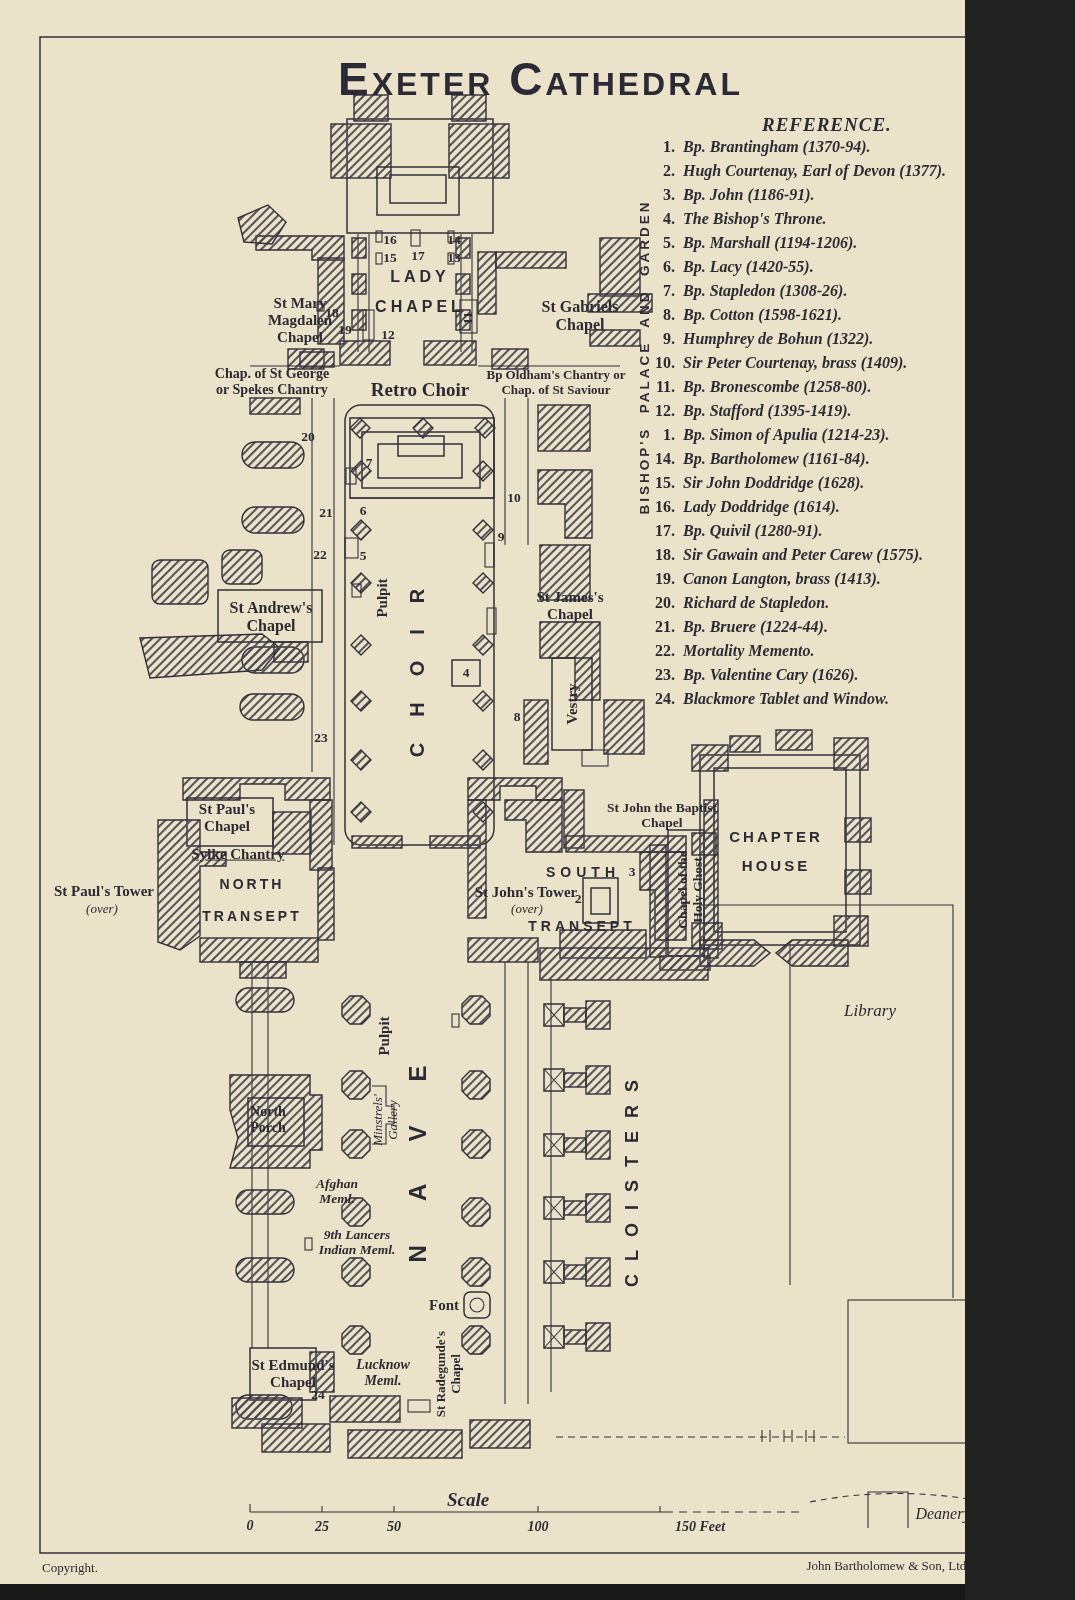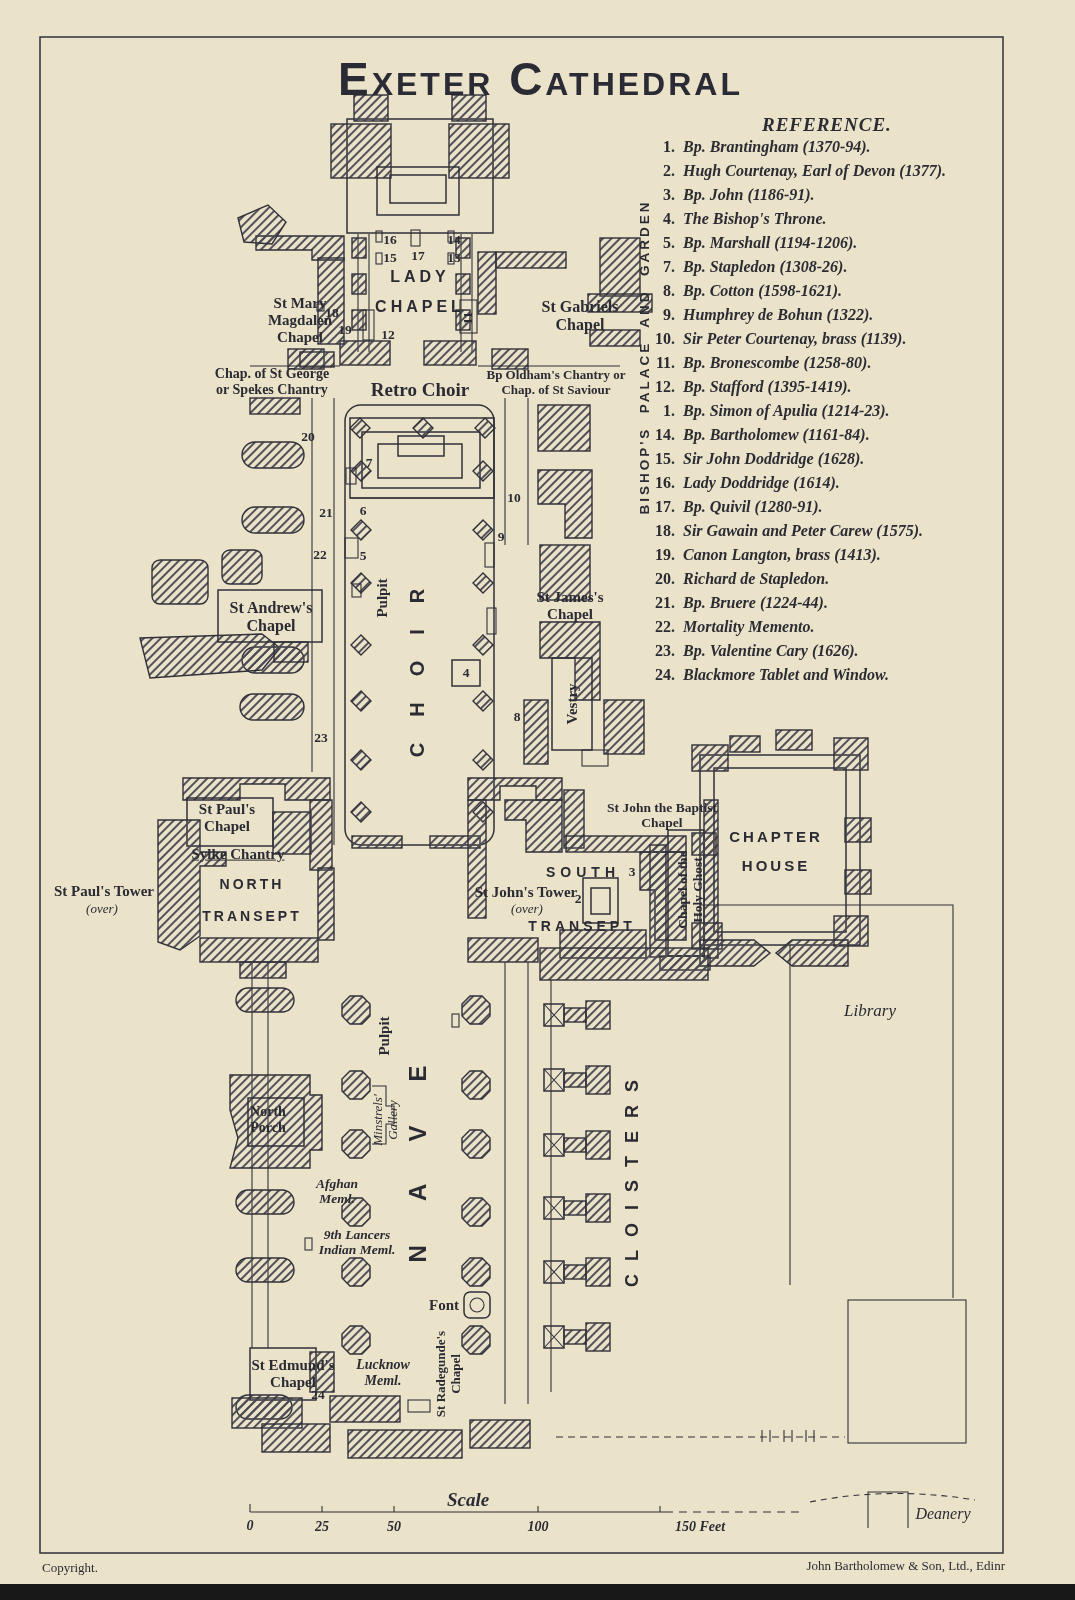--- a/index.html
+++ b/index.html
@@ -1,16 +1,16 @@
 <!DOCTYPE html>
 <html><head>
 <meta charset="utf-8">
 <style>
   html,body{margin:0;padding:0;background:#222;}
-  .page{position:relative;width:1075px;height:1600px;background:#eae2c9;overflow:hidden;
+  .page{position:relative;width:965px;height:1600px;background:#eae2c9;overflow:hidden;
         font-family:"Liberation Serif","DejaVu Serif",serif;color:#2b2b33;}
   .plan-svg{position:absolute;left:0;top:0;width:1075px;height:1600px;}
   .title{position:absolute;left:338px;top:52px;font-family:"Liberation Sans","DejaVu Sans",sans-serif;
          font-weight:bold;font-variant:small-caps;font-size:46px;letter-spacing:3px;color:#2b2b36;white-space:nowrap;}
   .ref-head{position:absolute;left:762px;top:102px;font-size:19px;font-weight:bold;font-style:italic;letter-spacing:1px;margin-top:12px;}
   .ref{position:absolute;left:645px;top:138px;}
   .ref-row{height:24px;white-space:nowrap;}
   .ref-num{display:inline-block;width:30px;text-align:right;font-weight:bold;font-size:16px;margin-right:8px;}
   .ref-text{font-style:italic;font-weight:bold;font-size:16px;}
   .lbl{position:absolute;transform:translate(-50%,-50%);text-align:center;white-space:pre-line;line-height:1.12;}
@@ -264,24 +264,25 @@
 
   <div class="title">Exeter Cathedral</div>
   <div class="ref-head">REFERENCE.</div>
 
   <div class="ref">
     <div class="ref-row"><span class="ref-num">1.</span><span class="ref-text">Bp. Brantingham (1370-94).</span></div>
     <div class="ref-row"><span class="ref-num">2.</span><span class="ref-text">Hugh Courtenay, Earl of Devon (1377).</span></div>
     <div class="ref-row"><span class="ref-num">3.</span><span class="ref-text">Bp. John (1186-91).</span></div>
     <div class="ref-row"><span class="ref-num">4.</span><span class="ref-text">The Bishop's Throne.</span></div>
     <div class="ref-row"><span class="ref-num">5.</span><span class="ref-text">Bp. Marshall (1194-1206).</span></div>
+    <div class="ref-row"><span class="ref-num">6.</span><span class="ref-text">Bp. Lacy (1420-55).</span></div>
     <div class="ref-row"><span class="ref-num">7.</span><span class="ref-text">Bp. Stapledon (1308-26).</span></div>
     <div class="ref-row"><span class="ref-num">8.</span><span class="ref-text">Bp. Cotton (1598-1621).</span></div>
     <div class="ref-row"><span class="ref-num">9.</span><span class="ref-text">Humphrey de Bohun (1322).</span></div>
-    <div class="ref-row"><span class="ref-num">10.</span><span class="ref-text">Sir Peter Courtenay, brass (1139).</span></div>
+    <div class="ref-row"><span class="ref-num">10.</span><span class="ref-text">Sir Peter Courtenay, brass (1409).</span></div>
     <div class="ref-row"><span class="ref-num">11.</span><span class="ref-text">Bp. Bronescombe (1258-80).</span></div>
     <div class="ref-row"><span class="ref-num">12.</span><span class="ref-text">Bp. Stafford (1395-1419).</span></div>
     <div class="ref-row"><span class="ref-num">1.</span><span class="ref-text">Bp. Simon of Apulia (1214-23).</span></div>
     <div class="ref-row"><span class="ref-num">14.</span><span class="ref-text">Bp. Bartholomew (1161-84).</span></div>
     <div class="ref-row"><span class="ref-num">15.</span><span class="ref-text">Sir John Doddridge (1628).</span></div>
     <div class="ref-row"><span class="ref-num">16.</span><span class="ref-text">Lady Doddridge (1614).</span></div>
     <div class="ref-row"><span class="ref-num">17.</span><span class="ref-text">Bp. Quivil (1280-91).</span></div>
     <div class="ref-row"><span class="ref-num">18.</span><span class="ref-text">Sir Gawain and Peter Carew (1575).</span></div>
     <div class="ref-row"><span class="ref-num">19.</span><span class="ref-text">Canon Langton, brass (1413).</span></div>
     <div class="ref-row"><span class="ref-num">20.</span><span class="ref-text">Richard de Stapledon.</span></div>

